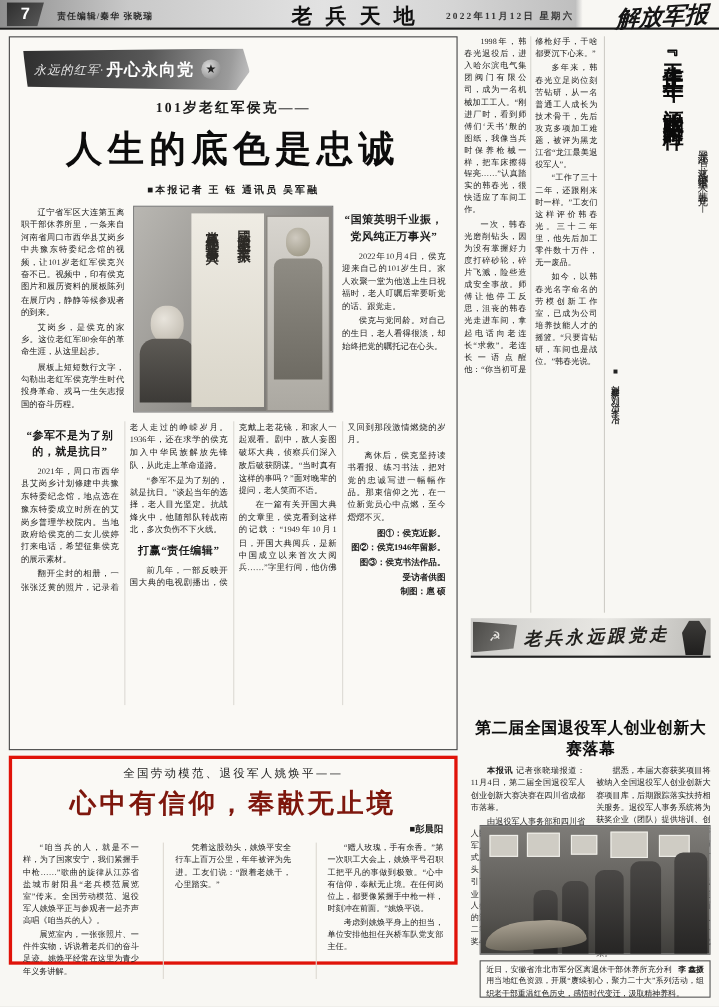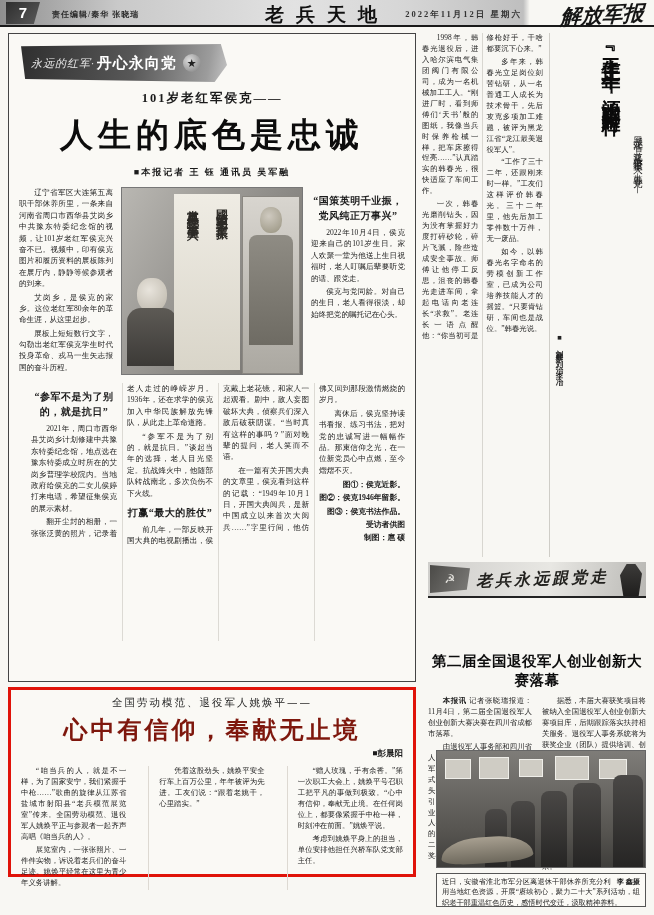--- a/index.html
+++ b/index.html
@@ -52,21 +52,21 @@
     background:radial-gradient(circle at 40% 35%,#e8e4dc,#b9b3a7);}
   .oldman .body{ width:50px; height:58px; margin:-4px auto 0; border-radius:14px 14px 0 0;
     background:linear-gradient(#5d5a55,#3c3a37);}
   .soldier{ position:absolute; right:2px; top:8px; width:58px; height:178px;
     background:linear-gradient(#d8d5cf,#aba8a1); border:1px solid #8a8781;}
   .soldier .head{ width:22px; height:26px; margin:10px auto 0; border-radius:46%;
     background:radial-gradient(circle at 40% 35%,#cfcac0,#97927f);}
   .soldier .body{ width:44px; height:110px; margin:2px auto 0; border-radius:8px 8px 0 0;
     background:linear-gradient(#8f8c84,#6e6b63);}
   .row2{ margin-top:8px; height:258px; column-count:4; column-gap:10px;
-    column-rule:1px solid #dcdad4; font-size:7.6px; line-height:1.5; text-align:justify;margin-left:12px;}
+    column-rule:1px solid #dcdad4; font-size:7.6px; line-height:1.5; text-align:justify;}
   .credits{ text-align:right; font-weight:bold; font-size:7.8px; line-height:1.7; text-indent:0; break-inside:avoid;}
   
   .right-rail{ position:absolute; left:422px; top:33px; width:224px; height:524px; display:flex;}
   .rail-text{ width:128px; column-count:2; column-gap:8px; column-rule:1px solid #d8d6d0;
     font-size:7.4px; line-height:1.48; text-align:justify; padding-right:6px; border-right:1px solid #cfcdc7;}
   .rail-head{ position:relative; flex:1;}
   .v-kicker{ position:absolute; right:2px; top:96px; writing-mode:vertical-rl;
     font-size:9.5px; letter-spacing:2px; font-family:"DejaVu Serif",serif; color:#222;}
   .v-headline{ position:absolute; right:22px; top:6px; writing-mode:vertical-rl;
     font-family:"Liberation Sans",sans-serif; font-weight:900; font-size:19px; line-height:26px;
@@ -159,21 +159,21 @@
         <p class="para">2022年10月4日，侯克迎来自己的101岁生日。家人欢聚一堂为他送上生日祝福时，老人叮嘱后辈要听党的话、跟党走。</p>
         <p class="para">侯克与党同龄。对自己的生日，老人看得很淡，却始终把党的嘱托记在心头。</p>
       </div>
     </div>
 
     <div class="row2">
       <p class="subhead">“参军不是为了别的，就是抗日”</p>
       <p class="para">2021年，周口市西华县艾岗乡计划修建中共豫东特委纪念馆，地点选在豫东特委成立时所在的艾岗乡普理学校院内。当地政府给侯克的二女儿侯婷打来电话，希望征集侯克的展示素材。</p>
       <p class="para">翻开尘封的相册，一张张泛黄的照片，记录着老人走过的峥嵘岁月。1936年，还在求学的侯克加入中华民族解放先锋队，从此走上革命道路。</p>
       <p class="para">“参军不是为了别的，就是抗日。”谈起当年的选择，老人目光坚定。抗战烽火中，他随部队转战南北，多次负伤不下火线。</p>
-      <p class="subhead">打赢“最大的胜仗”</p>
+      <p class="subhead">打赢“责任编辑”</p>
       <p class="para">前几年，一部反映开国大典的电视剧播出，侯克戴上老花镜，和家人一起观看。剧中，敌人妄图破坏大典，侦察兵们深入敌后破获阴谋。“当时真有这样的事吗？”面对晚辈的提问，老人笑而不语。</p>
       <p class="para">在一篇有关开国大典的文章里，侯克看到这样的记载：“1949年10月1日，开国大典阅兵，是新中国成立以来首次大阅兵……”字里行间，他仿佛又回到那段激情燃烧的岁月。</p>
       <p class="para">离休后，侯克坚持读书看报、练习书法，把对党的忠诚写进一幅幅作品。那束信仰之光，在一位新党员心中点燃，至今熠熠不灭。</p>
       <div class="credits">
         <div>图①：侯克近影。</div>
         <div>图②：侯克1946年留影。</div>
         <div>图③：侯克书法作品。</div>
         <div>受访者供图</div>
         <div>制图：扈 硕</div>
       </div>

